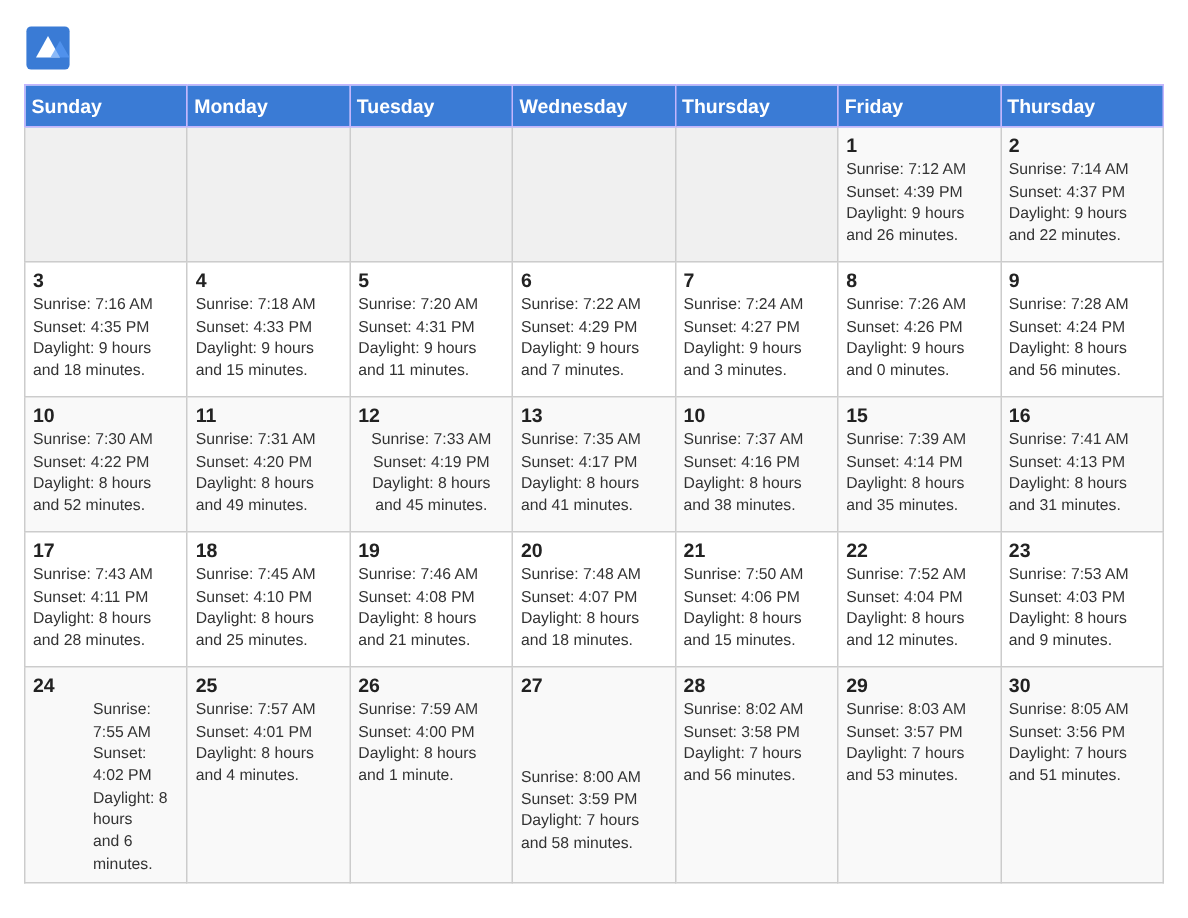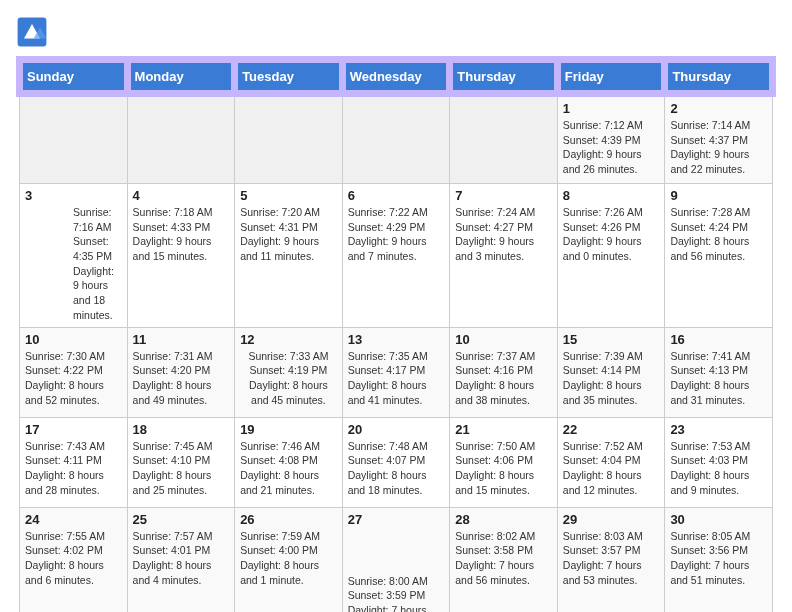--- a/index.html
+++ b/index.html
@@ -52,21 +52,21 @@
       border-collapse: collapse;
       table-layout: fixed;
     }
     .calendar th {
       background: #3a7bd5;
       color: #fff;
       padding: 6px 4px;
       font-size: 13px;
       font-weight: bold;
       text-align: left;
-      border: 7px solid #c4b5fd;
+      border: 1px solid #c4b5fd;
     }
     .calendar td {
       border: 1px solid #ccc;
       vertical-align: top;
       padding: 4px 5px;
       font-size: 11px;
       color: #333;
       height: 90px;
       width: 14.28%;
       background: #fff;
@@ -143,21 +143,21 @@
           <div class="day-number">2</div>
           <div class="day-info" style="white-space: pre-line;">Sunrise: 7:14 AM
 Sunset: 4:37 PM
 Daylight: 9 hours
 and 22 minutes.</div>
         </td>
       </tr>
       <tr>
         <td>
           <div class="day-number">3</div>
-          <div class="day-info" style="white-space: pre-line; margin-left: 48px;">Sunrise: 7:16 AM
+          <div class="day-info" style="white-space: pre-line;">Sunrise: 7:16 AM
 Sunset: 4:35 PM
 Daylight: 9 hours
 and 18 minutes.</div>
         </td>
         <td>
           <div class="day-number">4</div>
           <div class="day-info" style="white-space: pre-line;">Sunrise: 7:18 AM
 Sunset: 4:33 PM
 Daylight: 9 hours
 and 15 minutes.</div>
@@ -296,21 +296,21 @@
           <div class="day-number">23</div>
           <div class="day-info" style="white-space: pre-line;">Sunrise: 7:53 AM
 Sunset: 4:03 PM
 Daylight: 8 hours
 and 9 minutes.</div>
         </td>
       </tr>
       <tr>
         <td>
           <div class="day-number">24</div>
-          <div class="day-info" style="white-space: pre-line;">Sunrise: 7:55 AM
+          <div class="day-info" style="white-space: pre-line; margin-left: 40px;">Sunrise: 7:55 AM
 Sunset: 4:02 PM
 Daylight: 8 hours
 and 6 minutes.</div>
         </td>
         <td>
           <div class="day-number">25</div>
           <div class="day-info" style="white-space: pre-line;">Sunrise: 7:57 AM
 Sunset: 4:01 PM
 Daylight: 8 hours
 and 4 minutes.</div>

